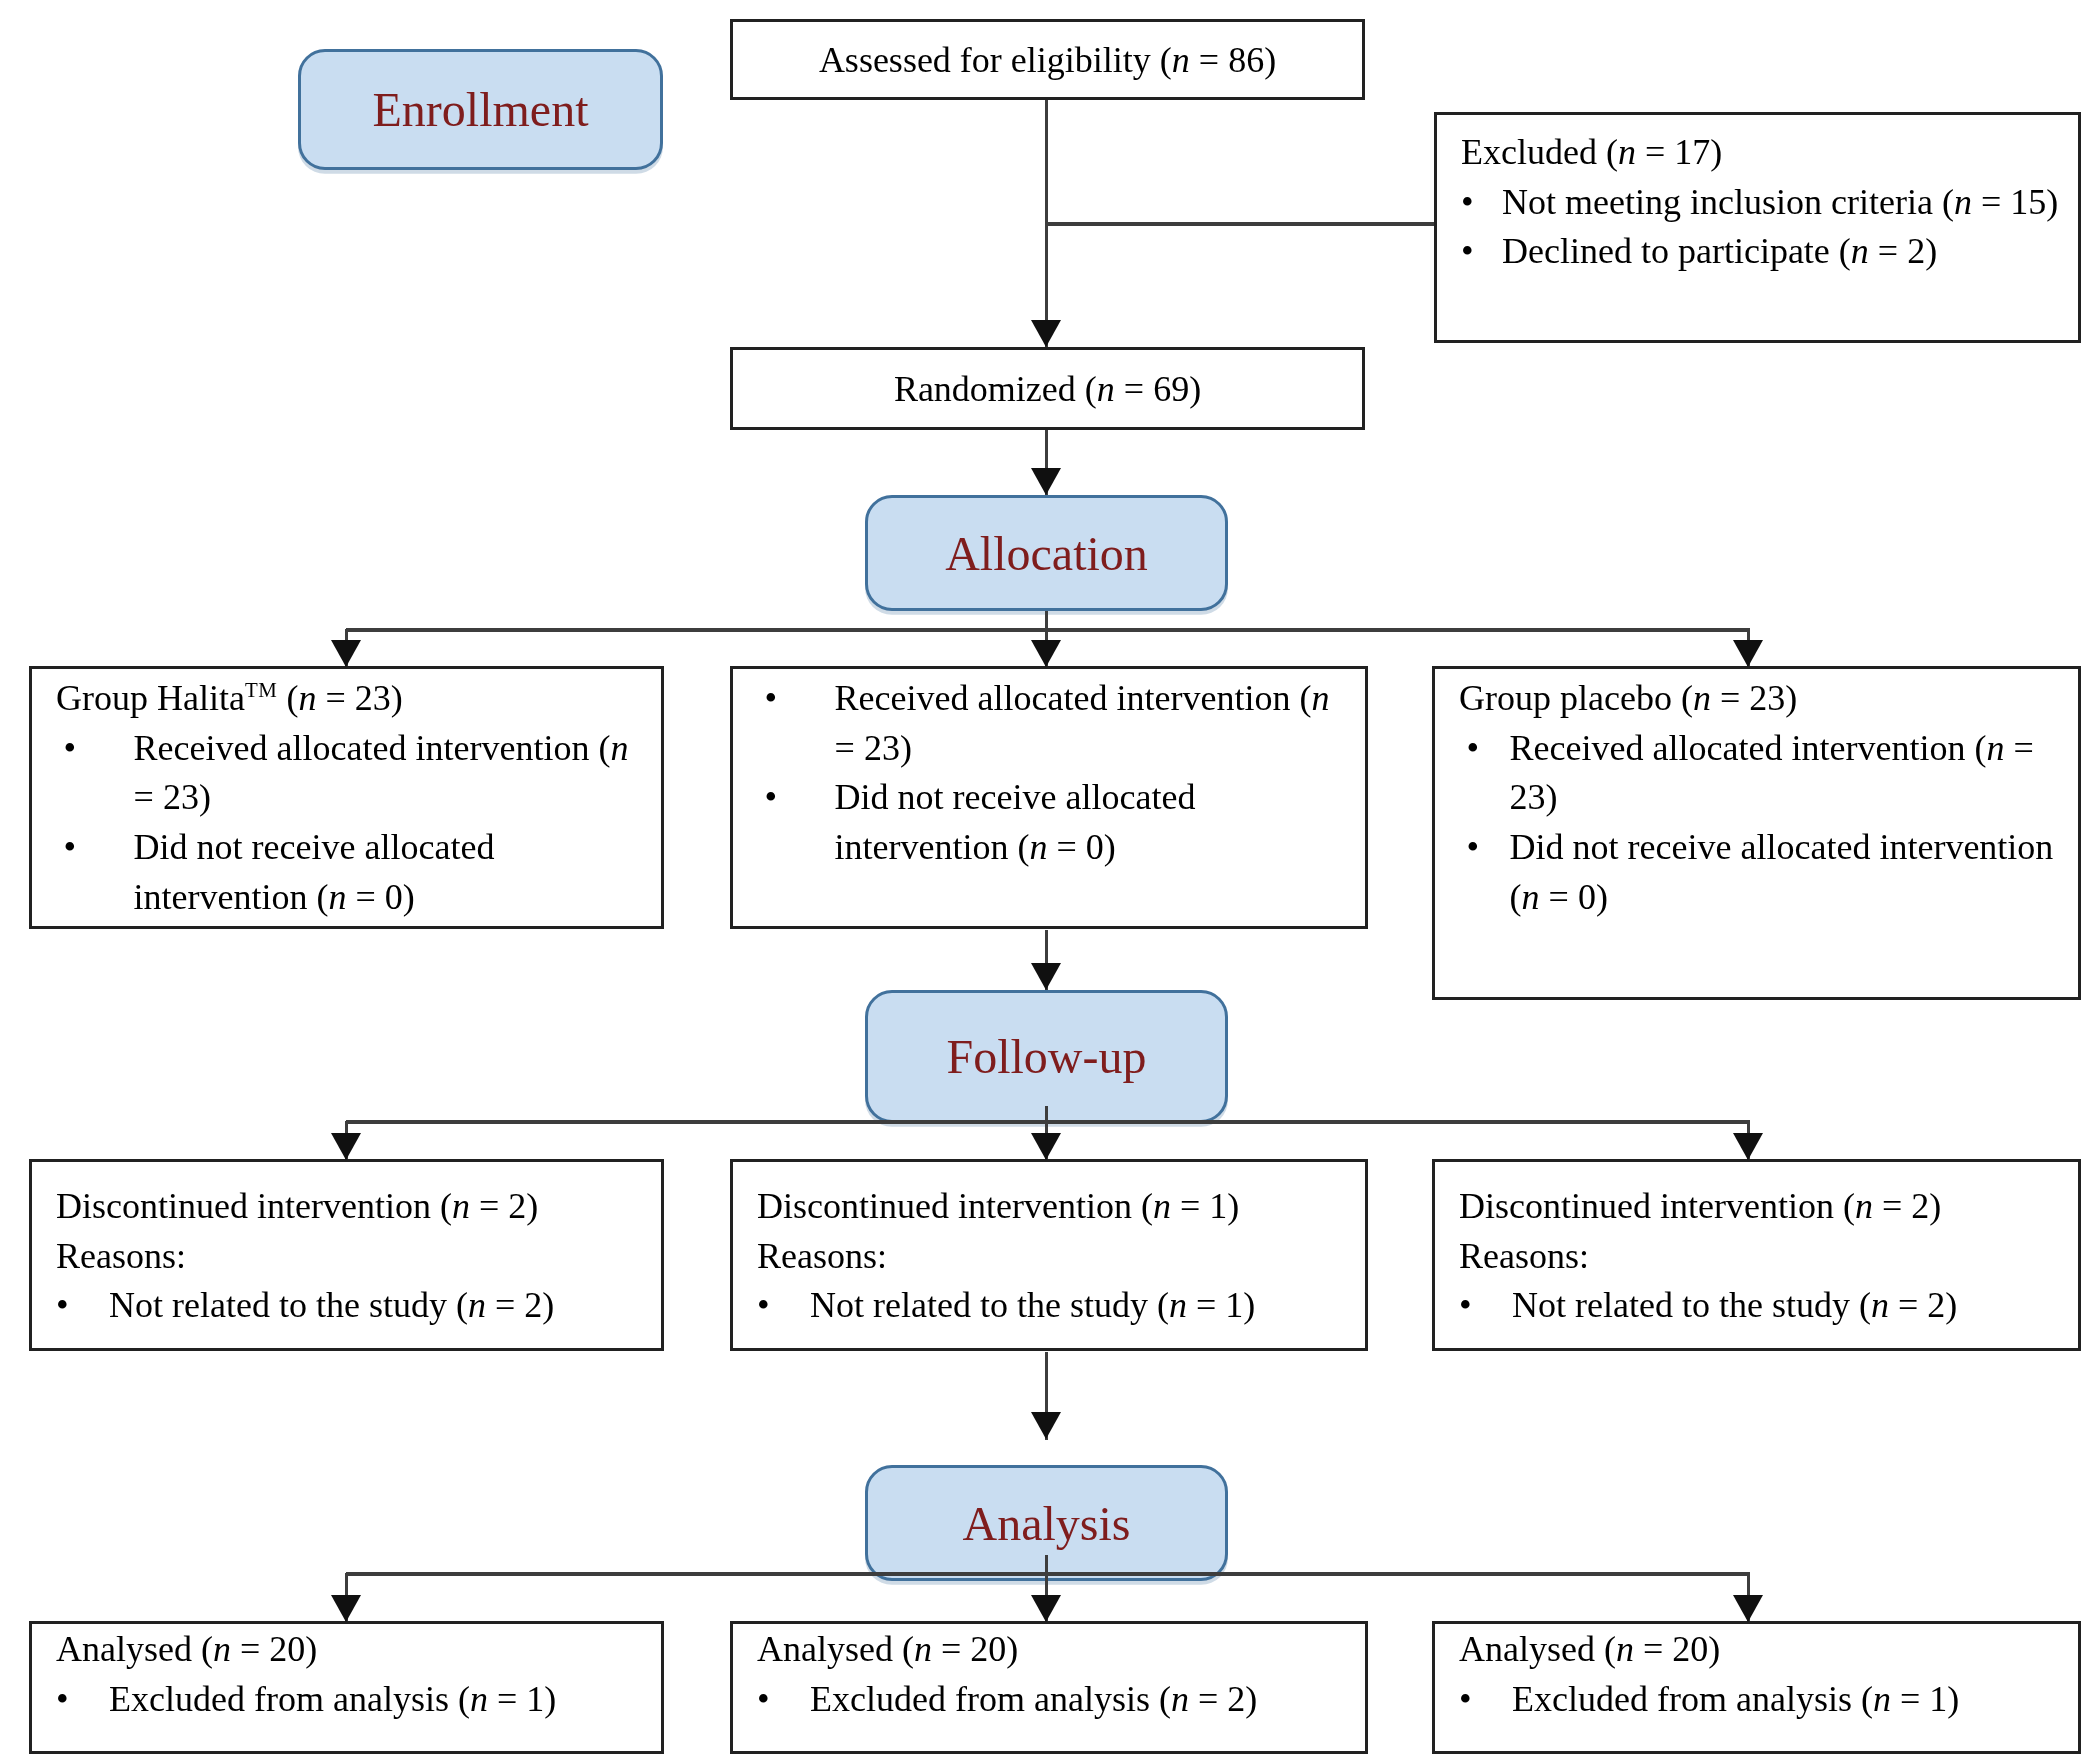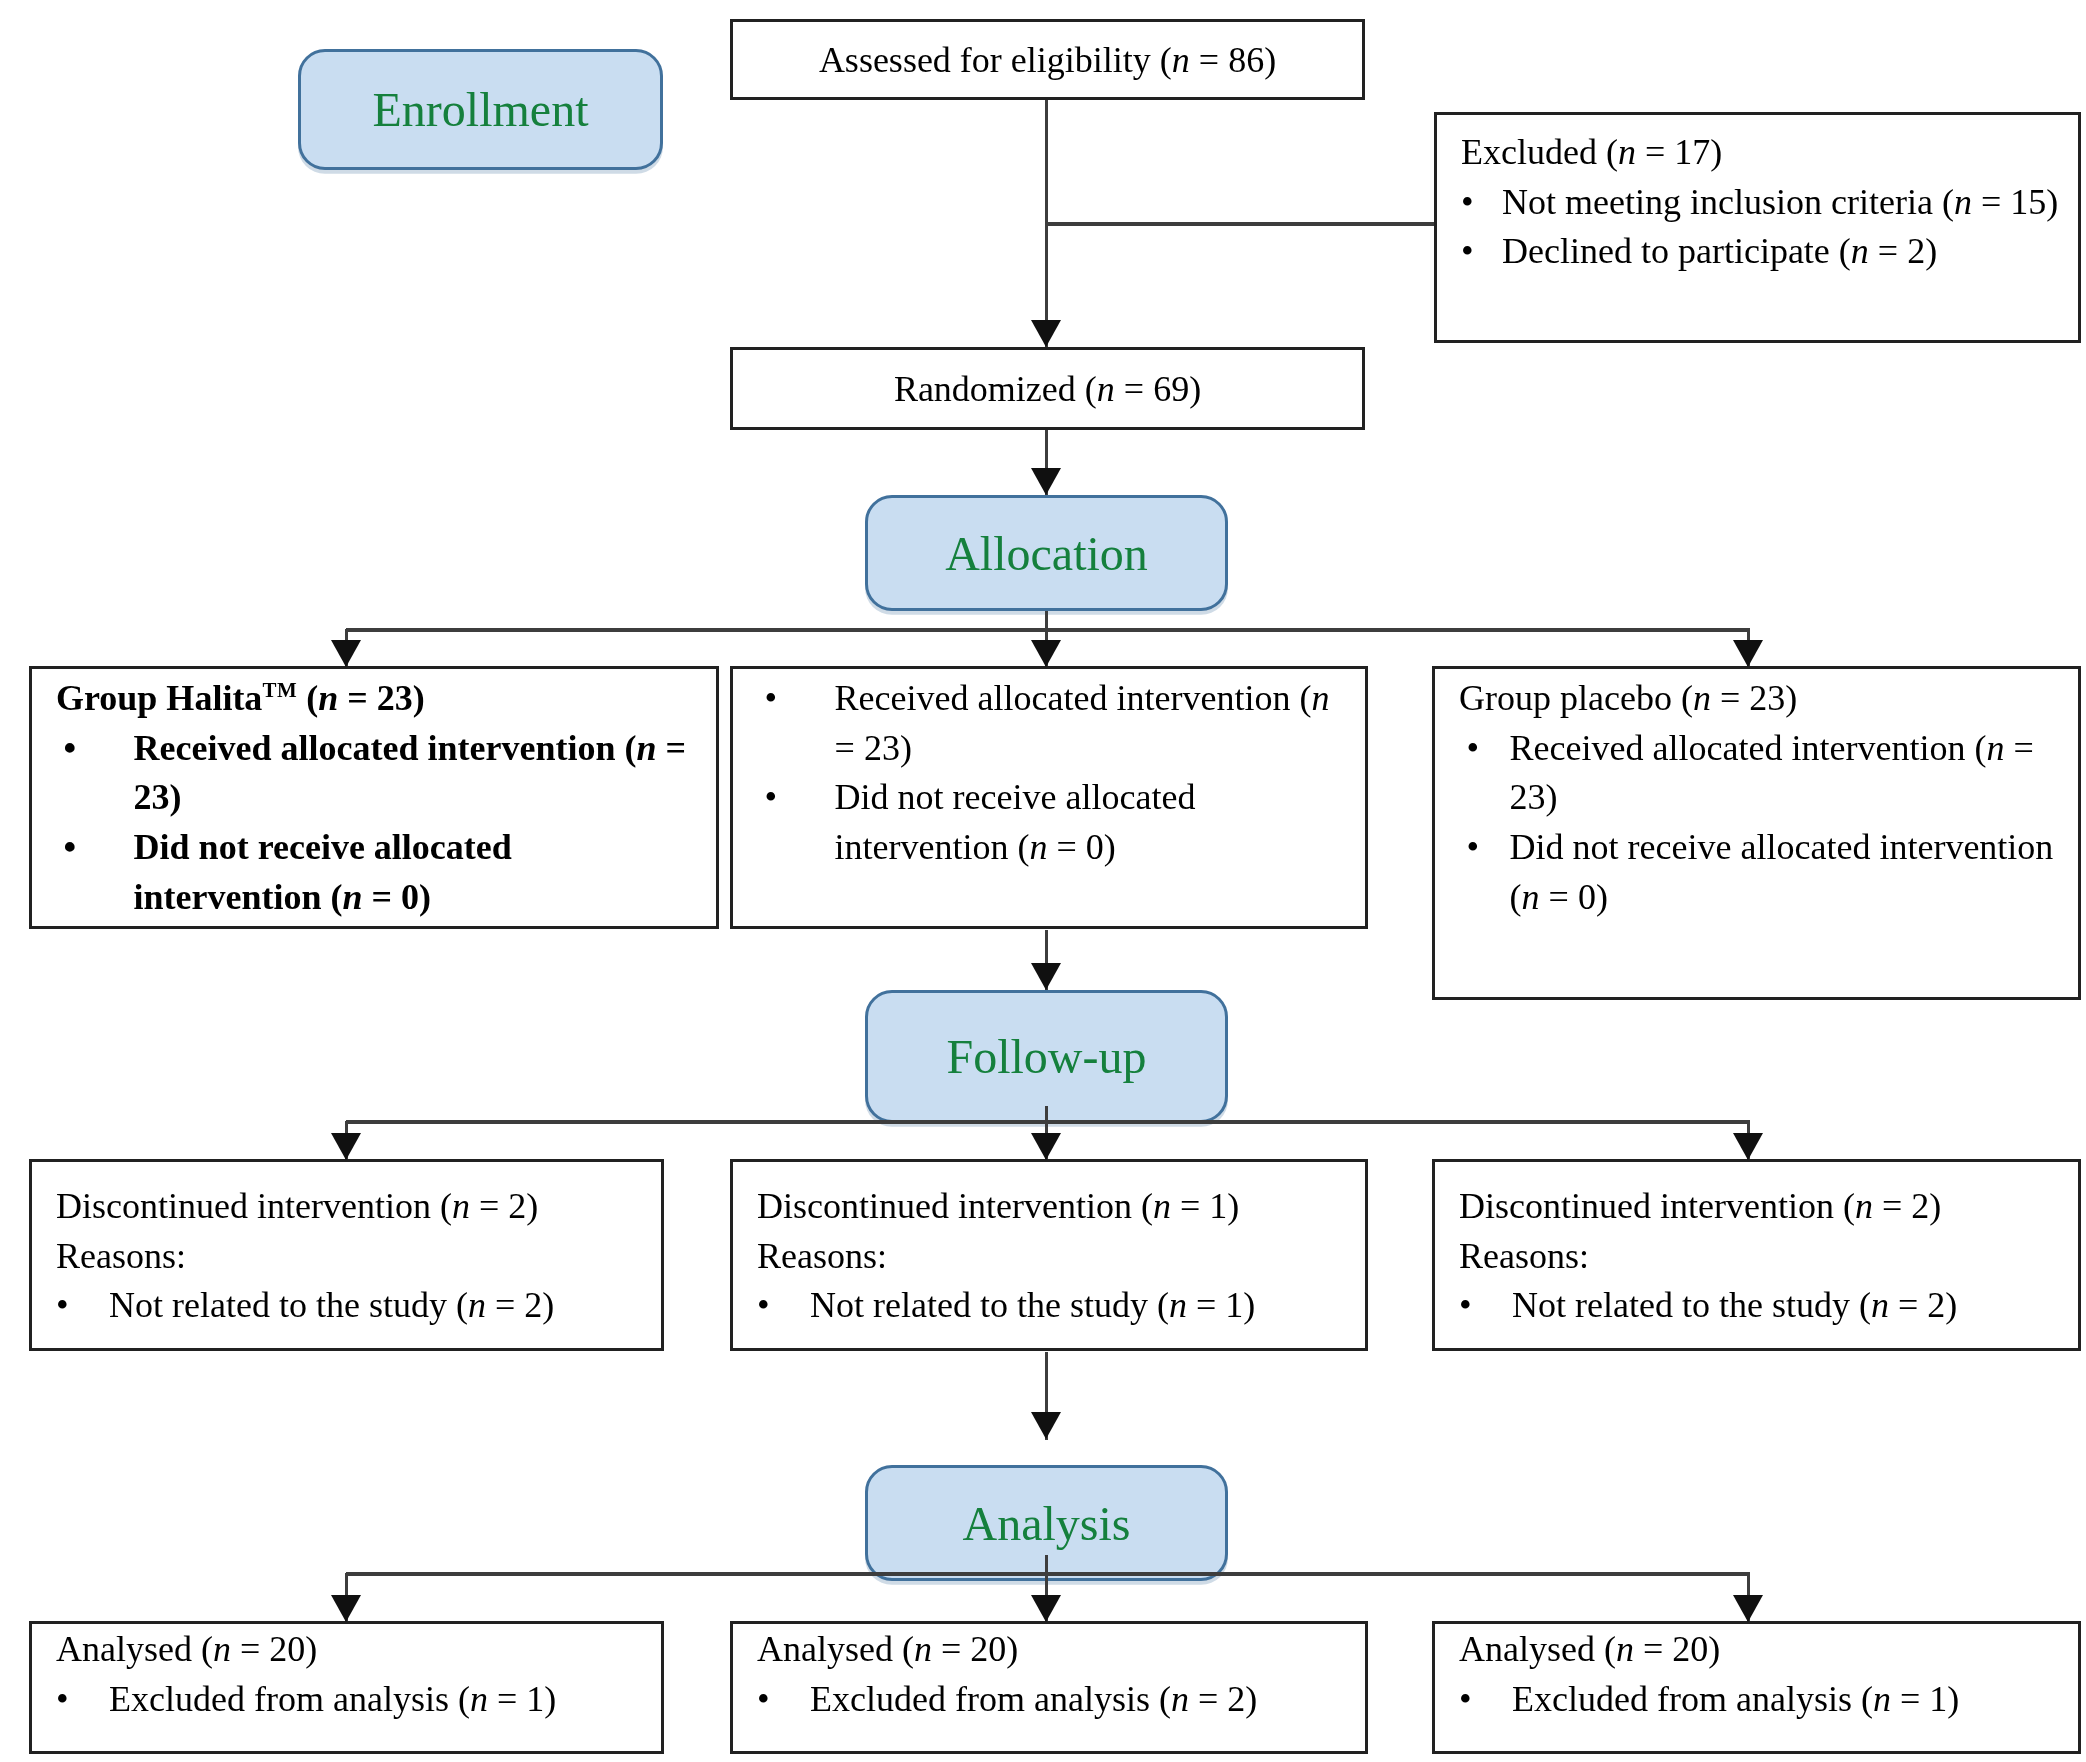--- a/index.html
+++ b/index.html
@@ -22,21 +22,21 @@
   .brow { display:flex; }
   .b    { flex:0 0 auto; }
   .bt   { flex:1 1 auto; }
   .ind-lg  .b { margin-left:7.6px; width:70px; }
   .ind-plc .b { margin-left:7.6px; width:43px; }
   .ind-md  .b { width:53px; }
   .ind-sm  .b { width:41px; }
   
   .pill {
     position:absolute; box-sizing:border-box; background:#c9ddf1;
-    border:3.2px solid #41719c; border-radius:27px; color:#15803d;
+    border:3.2px solid #41719c; border-radius:27px; color:#7f1d1d;
     font-size:48px; display:flex; align-items:center; justify-content:center;
     box-shadow:0 3.8px 0 rgba(65,113,156,0.25);
   }
   
   .vl { position:absolute; width:3.2px;  background:#3d3d3d; }
   .hl { position:absolute; height:3.8px; background:#3d3d3d; }
   .ah { position:absolute; width:0; height:0;
         border-left:15.2px solid transparent; border-right:15.2px solid transparent;
         border-top:27px solid #101010; }
   sup.tm { font-size:58%; vertical-align:super; line-height:0; letter-spacing:0.6px; }
@@ -73,21 +73,21 @@
     <div class="brow">
       <span class="b">•</span>
       <span class="bt rich">Declined to participate (<i>n</i> = 2)</span>
     </div>
   </div>
 
   <div class="box cbox" style="left:730px;top:347px;width:635px;height:83px;">
     <span class="rich">Randomized (<i>n</i> = 69)</span>
   </div>
 
-  <div class="box tbox grp ind-lg" style="left:29px;top:666px;width:690px;height:263px;font-weight:bold;">
+  <div class="box tbox grp ind-lg" style="left:29px;top:666px;width:635px;height:263px;">
     <div class="rich">Group Halita<sup class="tm">TM</sup> (<i>n</i> = 23)</div>
     <div class="brow">
       <span class="b">•</span>
       <span class="bt rich">Received allocated intervention (<i>n</i> = 23)</span>
     </div>
     <div class="brow">
       <span class="b">•</span>
       <span class="bt rich">Did not receive allocated intervention (<i>n</i> = 0)</span>
     </div>
   </div>

